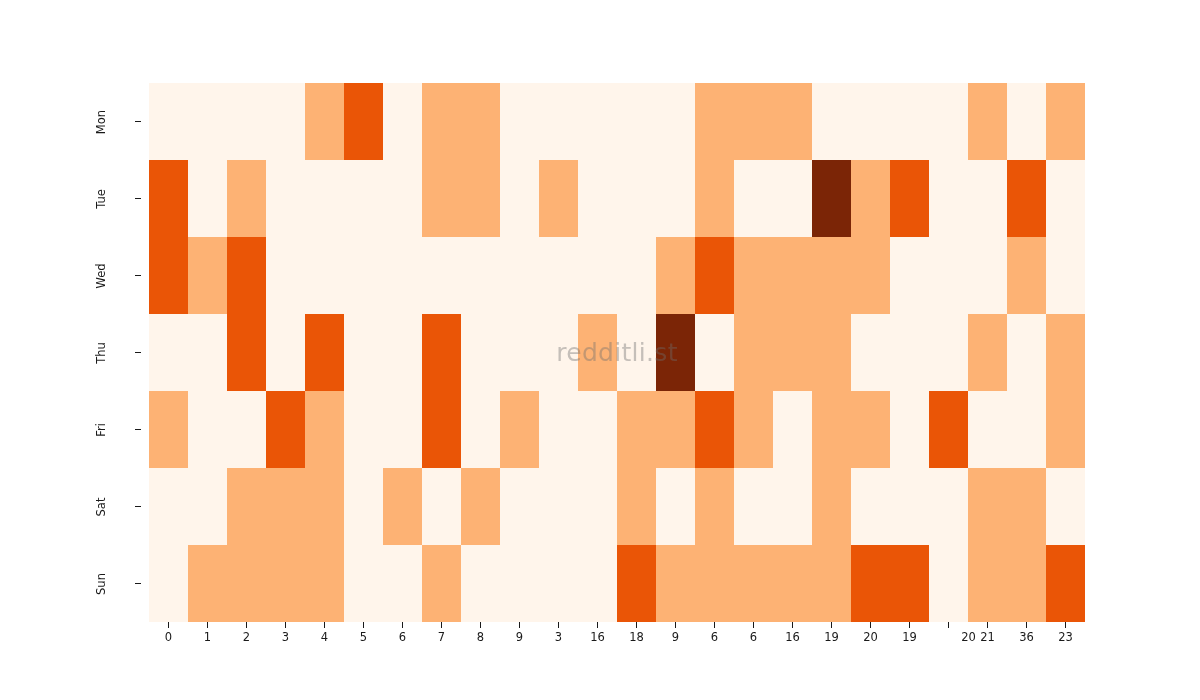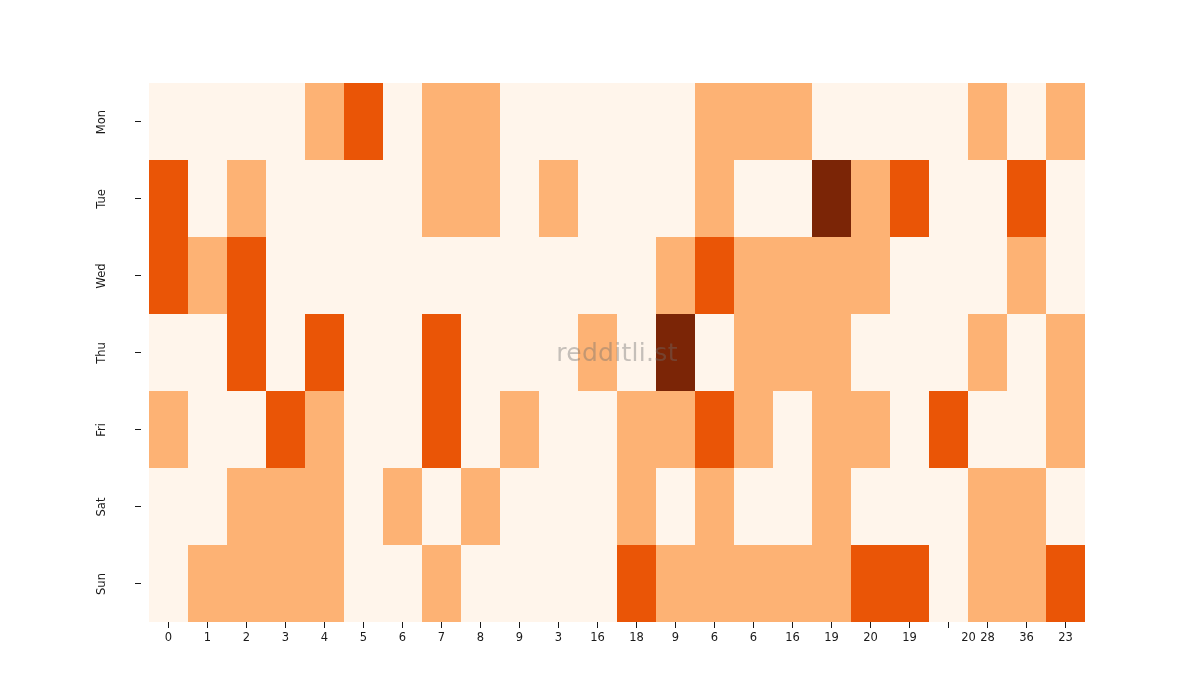--- a/index.html
+++ b/index.html
@@ -369,20 +369,20 @@
       <div class="x-tick-label" style="left: 624px;">16</div>
       <div class="x-tick-mark" style="left: 681.85px;"></div>
       <div class="x-tick-label" style="left: 663px;">19</div>
       <div class="x-tick-mark" style="left: 720.85px;"></div>
       <div class="x-tick-label" style="left: 702px;">20</div>
       <div class="x-tick-mark" style="left: 759.85px;"></div>
       <div class="x-tick-label" style="left: 741px;">19</div>
       <div class="x-tick-mark" style="left: 798.85px;"></div>
       <div class="x-tick-label" style="left: 800px;">20</div>
       <div class="x-tick-mark" style="left: 837.85px;"></div>
-      <div class="x-tick-label" style="left: 819px;">28</div>
+      <div class="x-tick-label" style="left: 819px;">21</div>
       <div class="x-tick-mark" style="left: 876.85px;"></div>
       <div class="x-tick-label" style="left: 858px;">36</div>
       <div class="x-tick-mark" style="left: 915.85px;"></div>
       <div class="x-tick-label" style="left: 897px;">23</div>
     </div>
 
 </div>
 
 </body></html>

